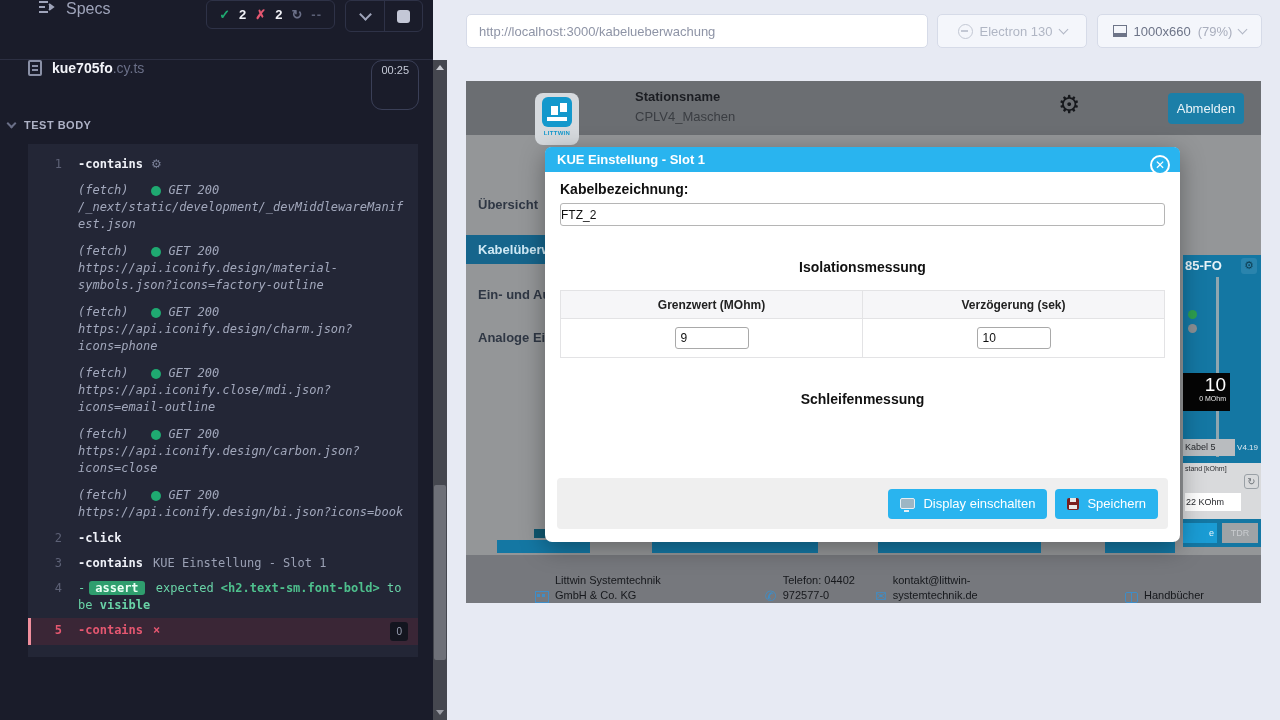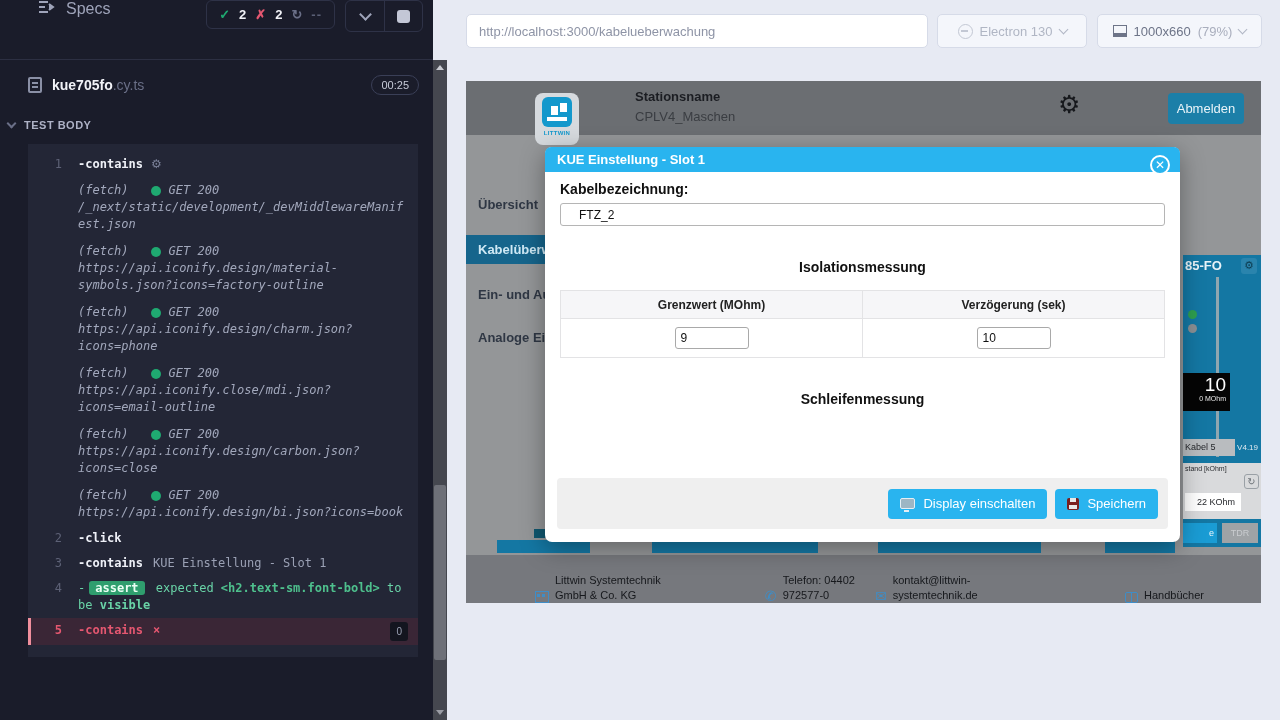--- a/index.html
+++ b/index.html
@@ -20,21 +20,21 @@
   .fail-mark { color:#e45770; font-weight:bold; }
   .pend-mark { color:#6a6f87; font-weight:bold; }
   .pend-num  { color:#5a5f76; font-weight:bold; letter-spacing:1px; }
   .ctrl-group { display:flex; margin-left:10px; border:1px solid #2e3247; border-radius:6px; }
   .ctrl-btn { width:38px; height:30px; display:flex; align-items:center; justify-content:center; }
   .ctrl-btn + .ctrl-btn { border-left:1px solid #2e3247; }
   .chev { width:9px; height:9px; border-right:2px solid #9fa4ba; border-bottom:2px solid #9fa4ba;
     transform:rotate(45deg); margin-top:-4px; }
   .stop-sq { width:13px; height:13px; background:#c3c7d6; border-radius:3px; }
 
-  #spec-row { height:50px; display:flex; align-items:center; padding:0 14px 0 28px; }
+  #spec-row { height:50px; display:flex; padding:0 14px 0 28px; }
   .doc-icon { width:14px; height:16px; border:2px solid #8a90a6; border-radius:2px; position:relative; }
   .doc-icon::before { content:""; position:absolute; left:2px; top:3px; width:6px; height:2px; background:#8a90a6; box-shadow:0 4px 0 #8a90a6; }
   .spec-name { margin-left:10px; font-size:14px; font-weight:bold; color:#f2f3f8; }
   .spec-ext { font-weight:normal; color:#6a6f87; }
   .time-pill { margin-left:auto; border:1px solid #3a3f57; border-radius:11px; padding:3px 9px;
     font-size:11px; color:#c7cbd8; }
 
   #testbody-row { height:30px; display:flex; align-items:center; padding-left:8px; }
   .tb-chev { width:7px; height:7px; border-right:2px solid #6a6f87; border-bottom:2px solid #6a6f87;
     transform:rotate(45deg); margin-right:9px; margin-top:-3px; }
@@ -136,38 +136,38 @@
   .sc-display .big { font-size:19px; line-height:21px; }
   .sc-display .small { font-size:7px; color:#e8e8e8; }
   .sc-cable { position:absolute; left:0; top:184px; width:52px; height:17px; background:#b9bcbf;
     color:#26282c; font-size:9px; line-height:17px; padding-left:2px; white-space:nowrap; }
   .sc-version { position:absolute; right:3px; top:188px; color:#dfeaf0; font-size:8px; }
   .sc-panel { position:absolute; left:0; top:208px; width:78px; height:56px; background:#d9dadc; padding:2px; }
   .sc-panel-lbl { font-size:7px; color:#2a2c30; white-space:nowrap; }
   .sc-refresh { position:absolute; right:2px; top:11px; width:15px; height:15px; border:1px solid #9aa0a6;
     border-radius:3px; color:#6f747a; font-size:10px; text-align:center; line-height:14px; font-family:"DejaVu Sans", sans-serif; }
   .sc-value { position:absolute; left:2px; top:30px; width:56px; height:18px; background:#fff;
-    font-size:9px; color:#26282c; line-height:18px; padding-left:12px; }
+    font-size:9px; color:#26282c; line-height:18px; padding-left:1px; }
   .sc-btn-frag { position:absolute; left:0; top:268px; width:34px; height:20px; background:#1a9cd4;
     color:#e8f5fb; font-size:9px; text-align:right; line-height:20px; padding-right:3px; }
   .sc-tdr { position:absolute; left:39px; top:268px; width:36px; height:20px; background:#9fa3a6;
     color:#c9cccf; font-size:9px; text-align:center; line-height:20px; }
 
   
   #modal { position:absolute; left:98px; top:147px; width:635px; height:395px; background:#fff;
     border-radius:7px; box-shadow:0 6px 24px rgba(0,0,0,.35); z-index:5; }
   #modal-header { height:25px; background:#29b4ef; border-radius:6px 6px 0 0; display:flex; align-items:center;
     padding:0 10px 0 12px; }
   #modal-title { color:#fff; font-size:13px; font-weight:bold; }
   #modal-close { margin-left:auto; width:20px; height:20px; border-radius:50%; border:2px solid #fff;
     color:#fff; font-size:12px; line-height:16px; text-align:center; margin-top:10px; background:#29b4ef; }
   #modal-body { padding:9px 15px 0 15px; }
   .field-label { font-size:14px; font-weight:bold; color:#111; }
   .field-input { width:100%; height:23px; border:1px solid #b5b5b5; border-radius:3px; margin-top:6px;
-    font-size:12px; padding-left:18px; color:#111; font-family:"Liberation Sans", sans-serif; outline:none; }
+    font-size:12px; padding-left:0; color:#111; font-family:"Liberation Sans", sans-serif; outline:none; }
   .section-title { text-align:center; font-size:14px; font-weight:bold; color:#111; margin-top:33px; }
   .mtable { width:100%; border:1px solid #e3e3e5; border-collapse:collapse; margin-top:15px; }
   .mtable th { width:50%; background:#f6f6f8; border:1px solid #e3e3e5; font-size:12px; font-weight:bold;
     color:#222; height:28px; }
   .mtable td { border:1px solid #e3e3e5; height:39px; text-align:center; }
   .cell-input { width:74px; height:22px; border:1px solid #a9a9a9; border-radius:3px; font-size:12px;
     padding-left:5px; color:#111; font-family:"Liberation Sans", sans-serif; outline:none; }
   #modal-footer { position:absolute; left:12px; right:12px; bottom:13px; height:51px; background:#efefef;
     border-radius:4px; display:flex; align-items:center; justify-content:flex-end; gap:8px; padding-right:10px; }
   .cyan-btn { height:30px; background:#29b4ef; border:none; border-radius:4px; color:#fff; font-size:13px;

